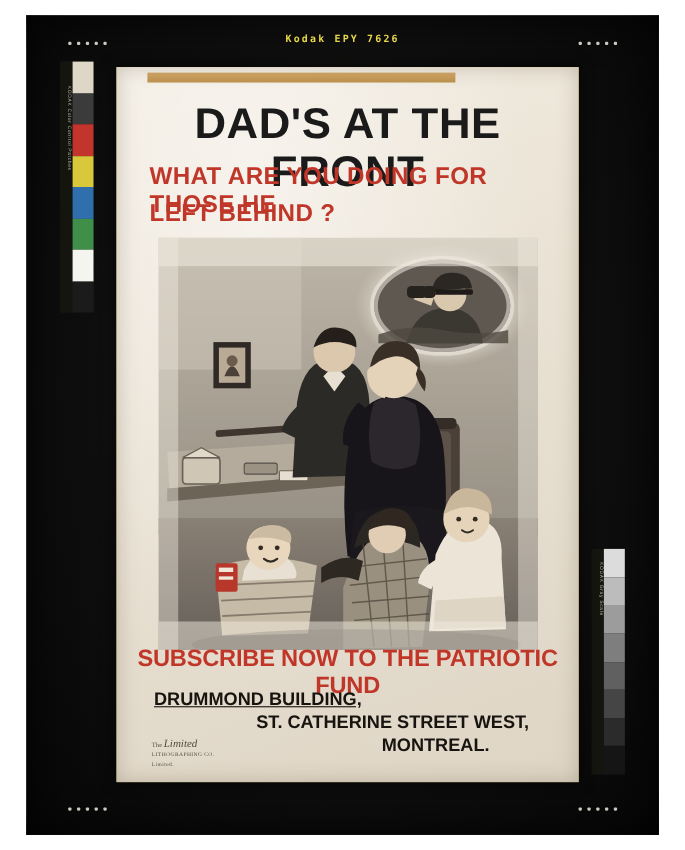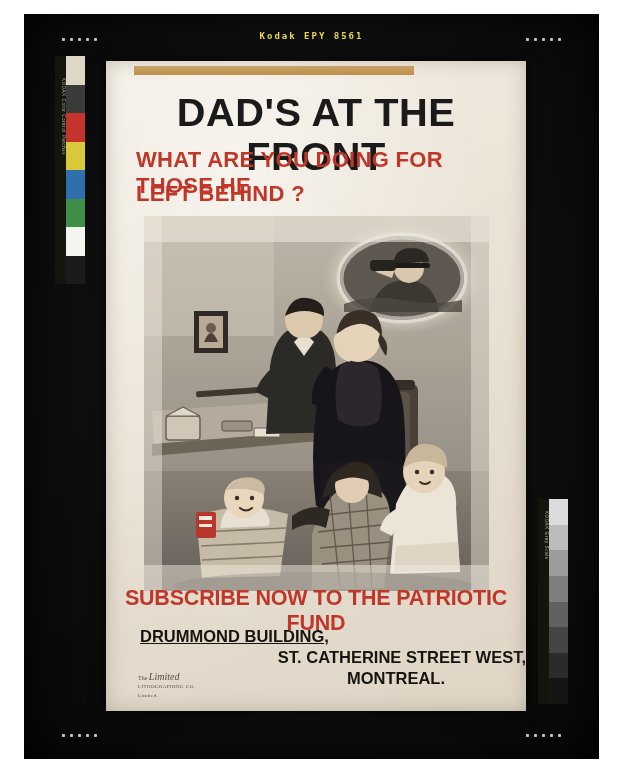--- a/index.html
+++ b/index.html
@@ -210,21 +210,21 @@
   .addr {
     position: absolute;
     left: 0; right: 0;
     top: 565px;
     color: #17130f;
     font-weight: bold;
     font-size: 16.5px;
     line-height: 21px;
   }
   .addr .l1 { padding-left: 34px; text-align: left; text-decoration: underline; }
-  .addr .l2 { padding-left: 82px; text-align: right; }
+  .addr .l2 { padding-left: 82px; text-align: center; }
   .addr .l3 { padding-left: 160px; text-align: center; }
 
   .printer {
     position: absolute;
     left: 32px;
     top: 612px;
     color: #3b332b;
     font-size: 6px;
     line-height: 8px;
     font-family: "Liberation Serif", serif;
@@ -238,21 +238,21 @@
   .printer .tiny { font-size: 5px; letter-spacing: 0.4px; }
 </style>
 </head>
 <body>
 
 <div id="scan">
 
   <div class="board">
     <div class="board-inner-glow"></div>
 
-    <div class="film-legend">Kodak EPY 8561</div>
+    <div class="film-legend">Kodak EPY 7626</div>
 
     <div class="reg-dots reg-tl">
       <span></span>
         <span></span>
         <span></span>
         <span></span>
         <span></span>
     </div>
     <div class="reg-dots reg-tr">
       <span></span>

